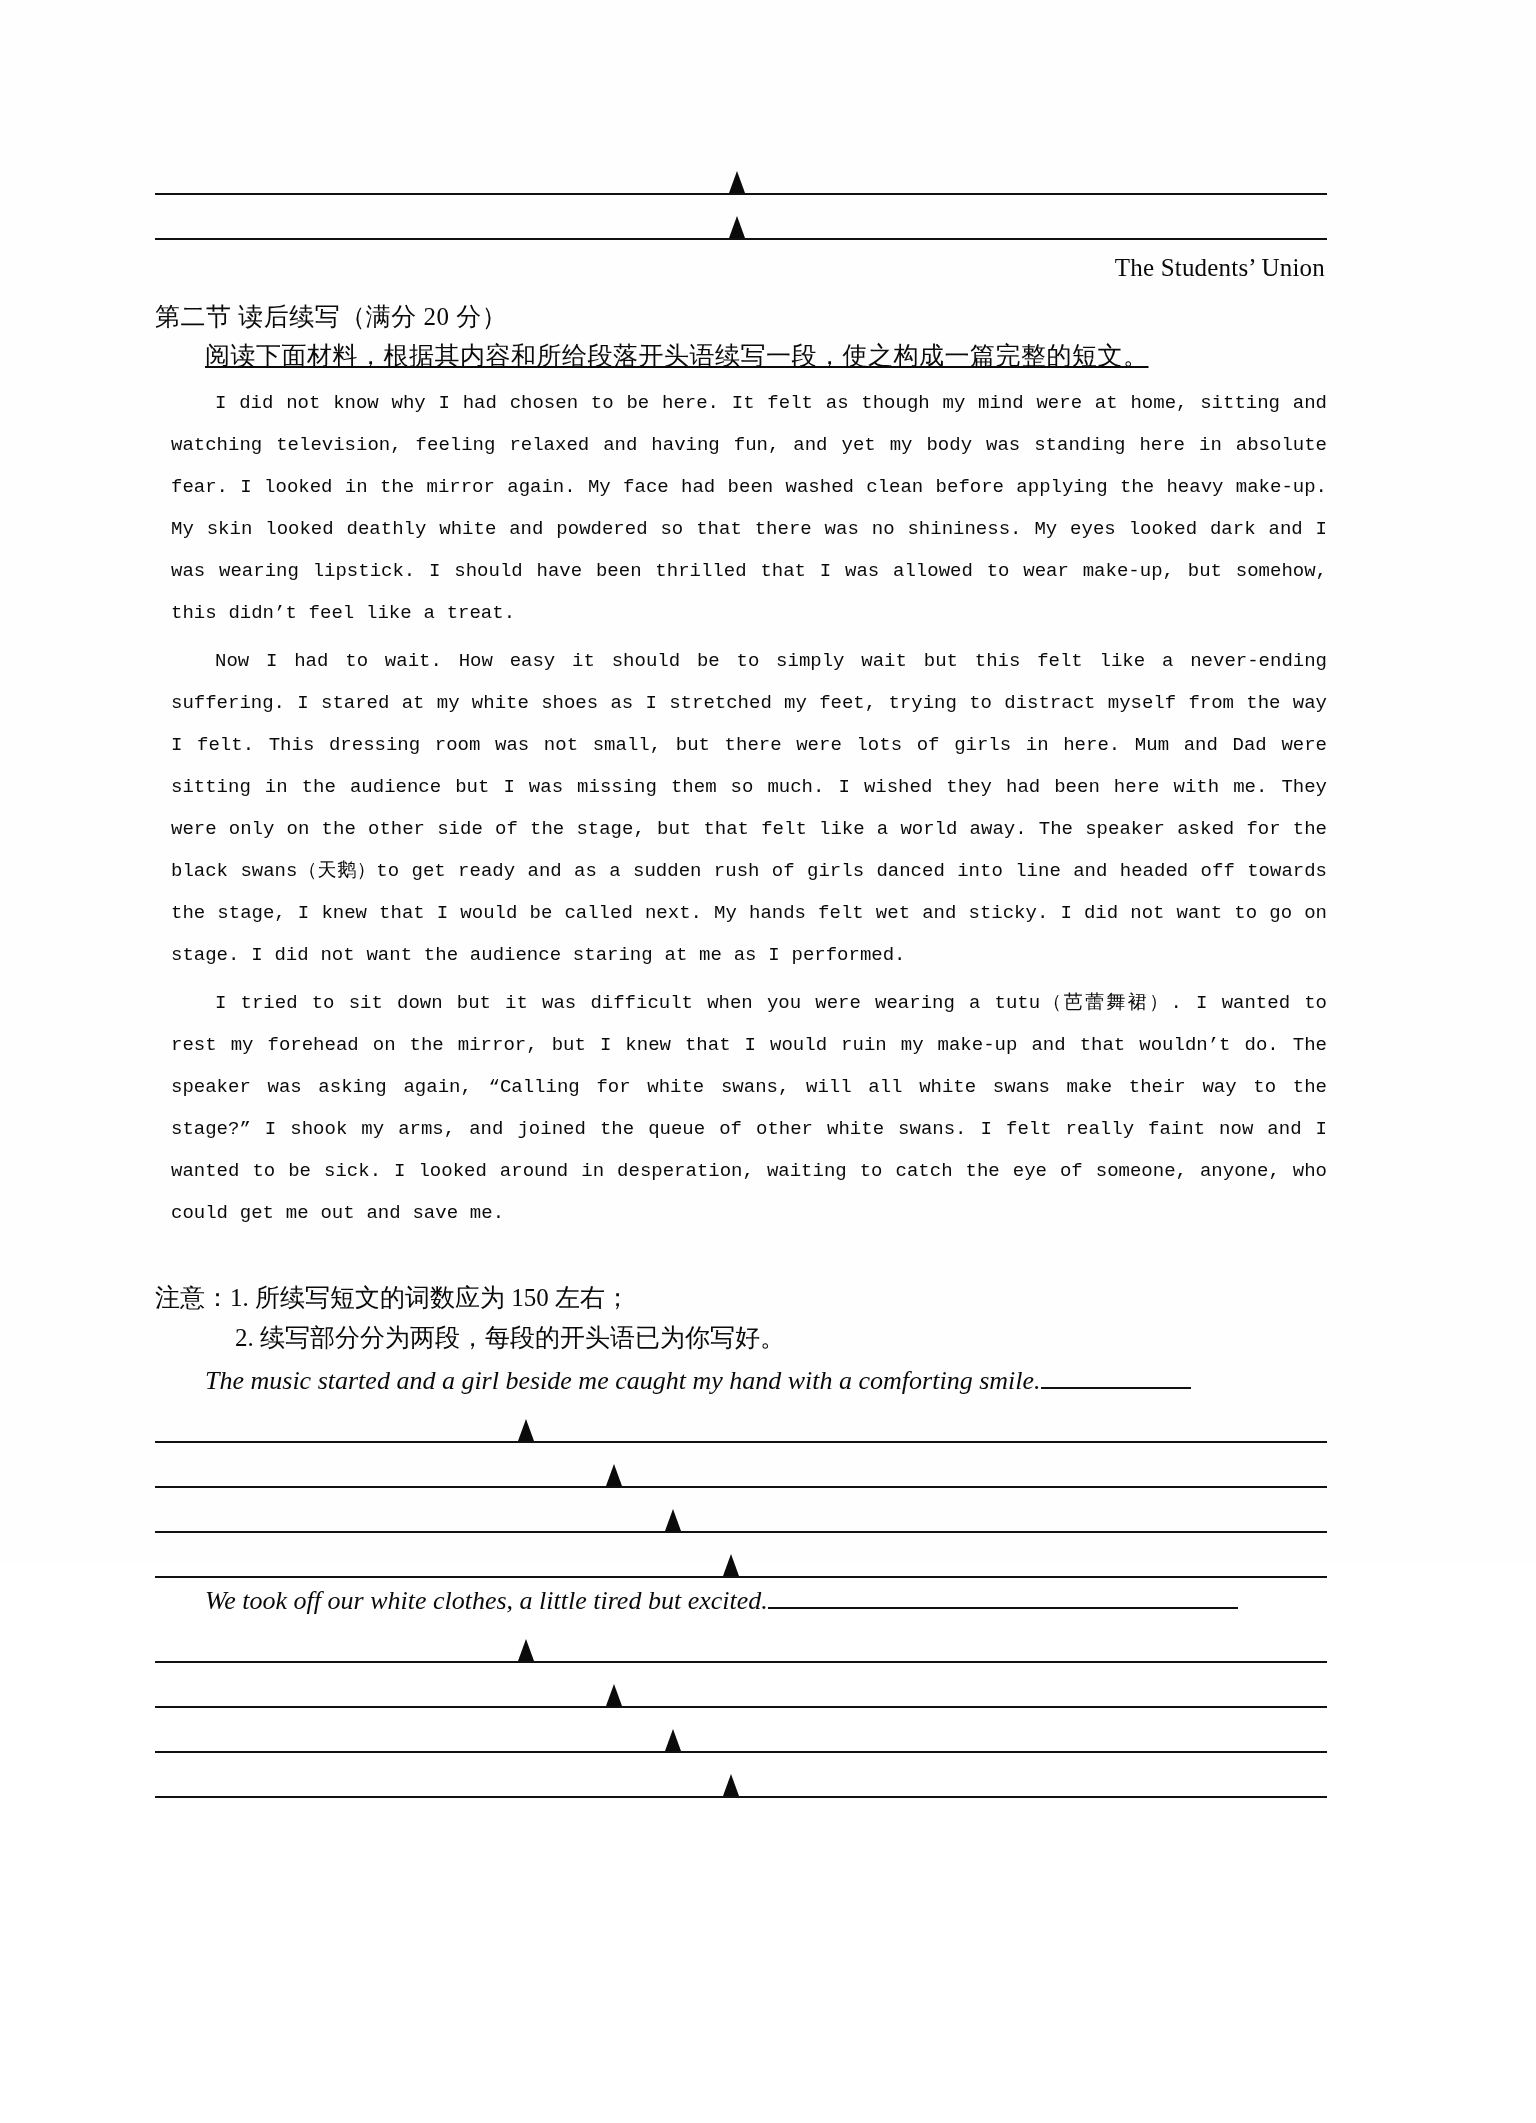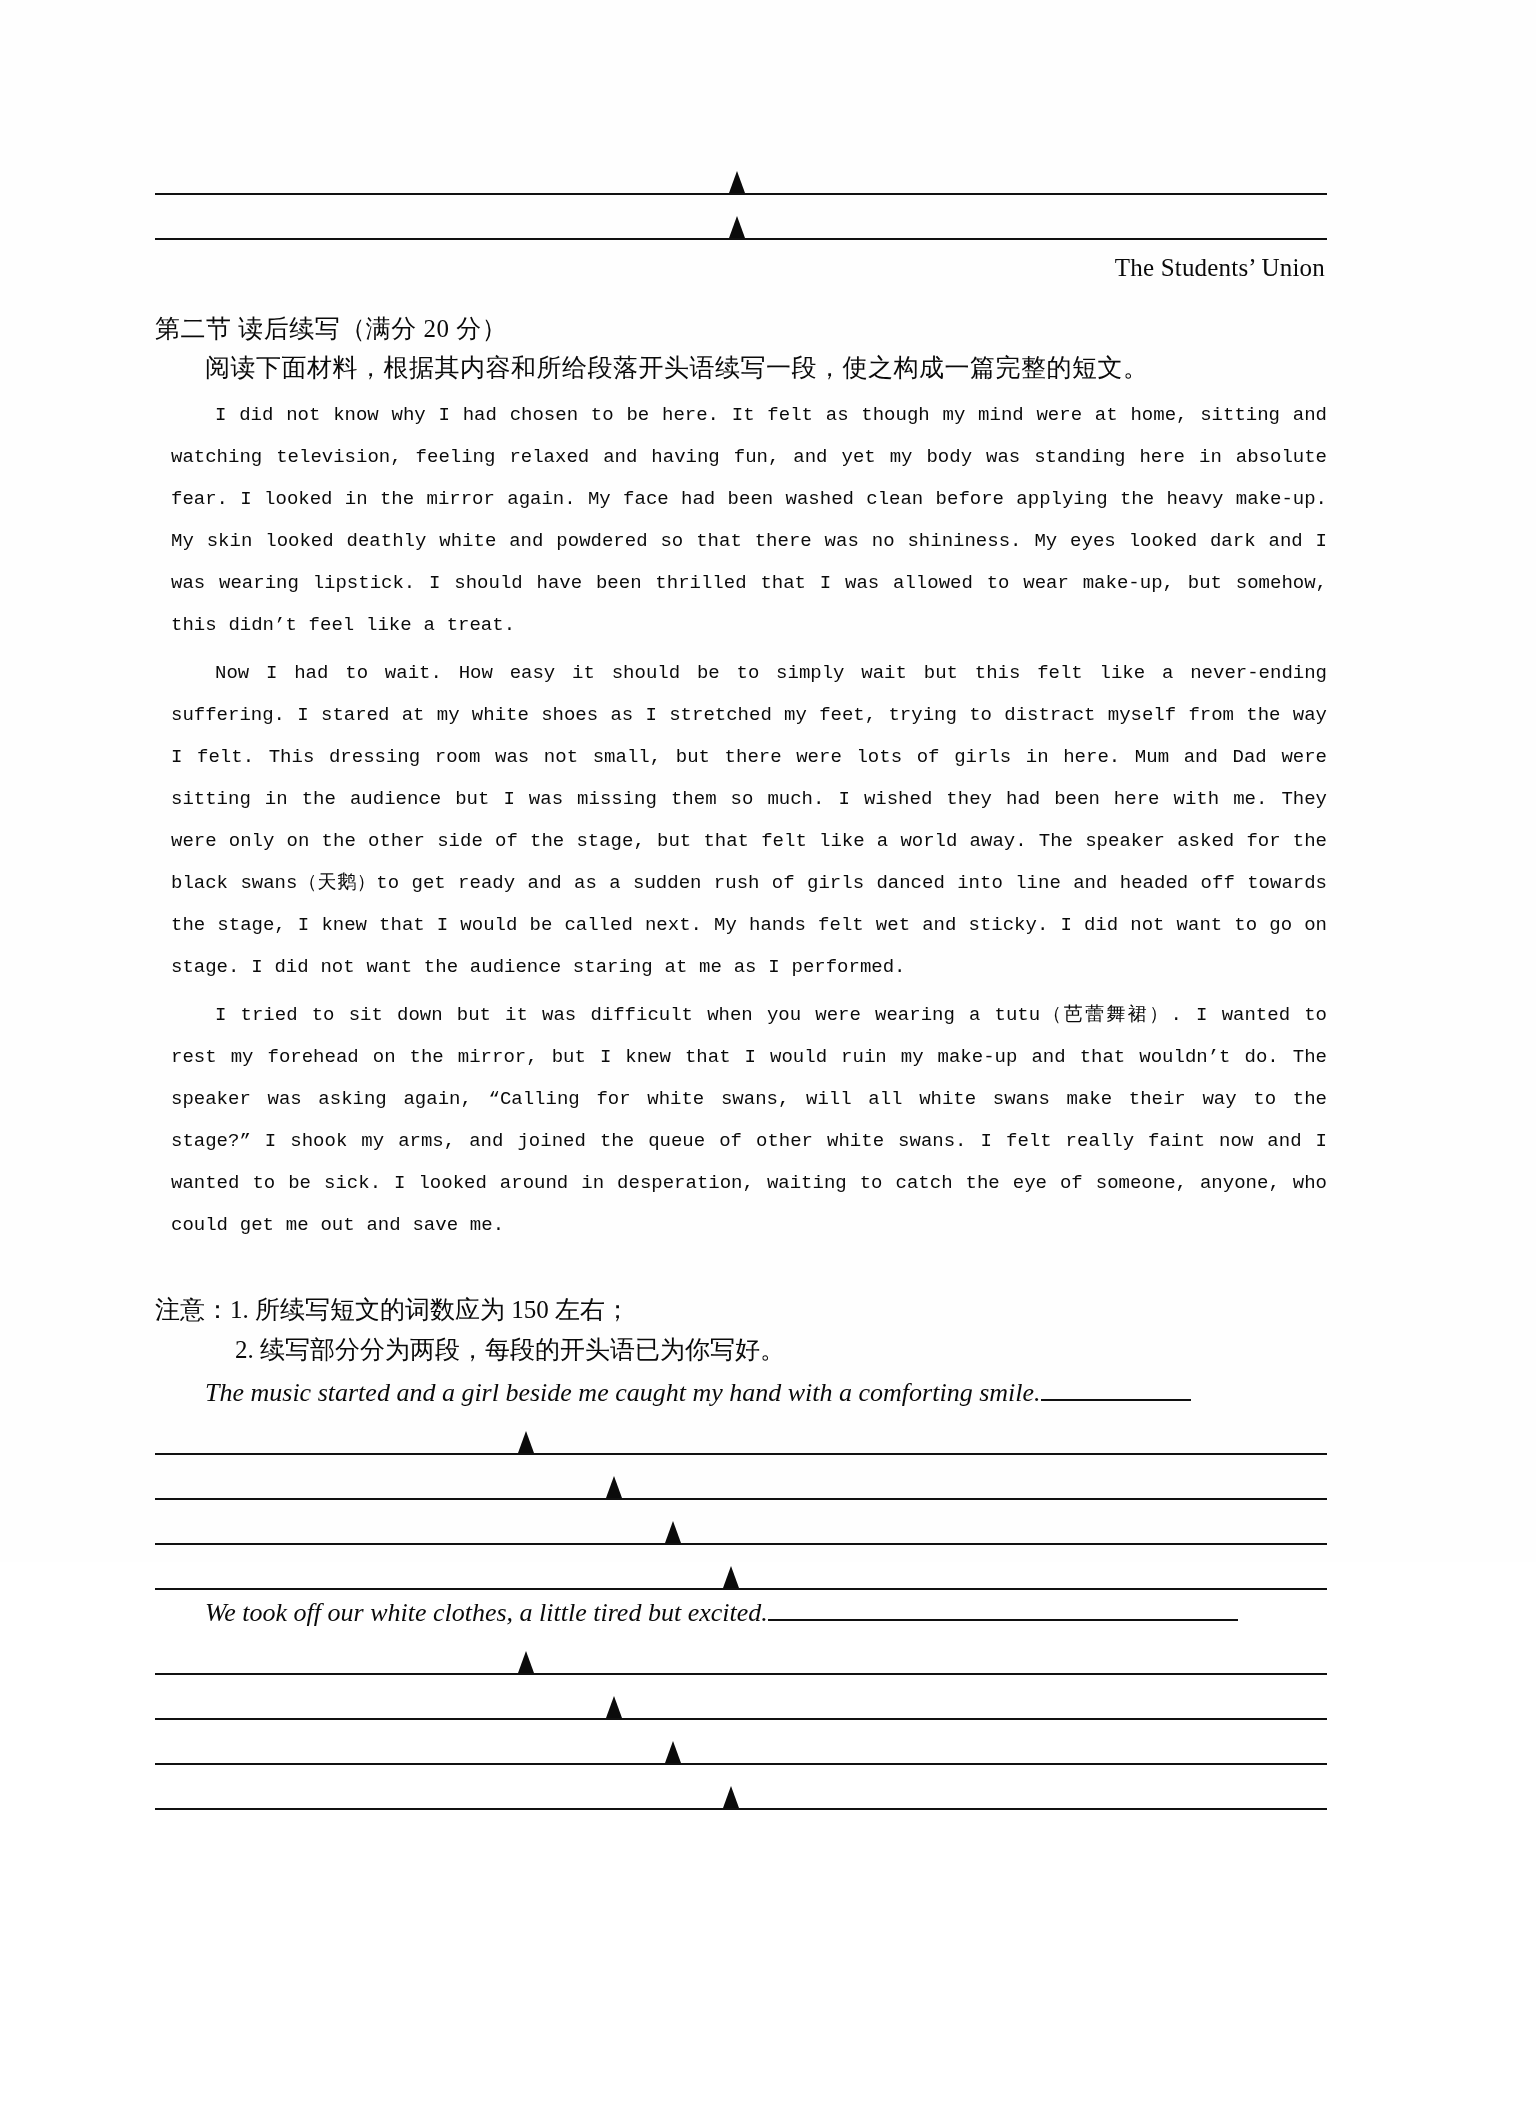--- a/index.html
+++ b/index.html
@@ -55,29 +55,30 @@
     font-size: 25px;
     letter-spacing: 0.2px;
     margin-top: 14px;
     margin-bottom: 10px;
     padding-right: 2px;
   }
 
   .cn-heading {
     font-size: 25px;
     font-family: "Liberation Serif", "DejaVu Serif", serif;
-    margin-top: 30px;
+    margin-top: 18px;
     margin-bottom: 6px;
     letter-spacing: 0.5px;
   }
   .cn-sub {
     font-size: 25px;
     margin: 0 0 10px 0;
     text-indent: 50px;
     letter-spacing: 0.5px;
+    text-decoration: underline;
   }
 
   p.body-par {
     font-size: 19px;
     line-height: 42px;
     text-align: justify;
     text-justify: inter-word;
     text-indent: 44px;
     margin: 0 0 6px 16px;
     word-spacing: 0.4px;

